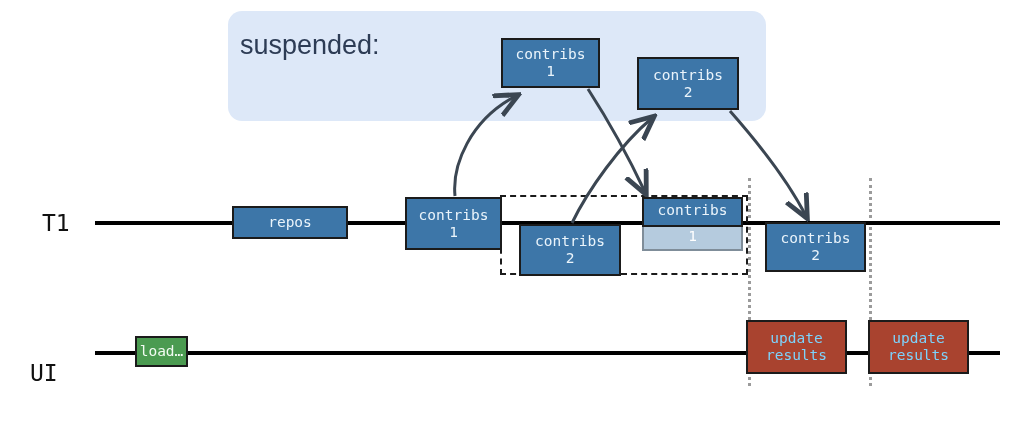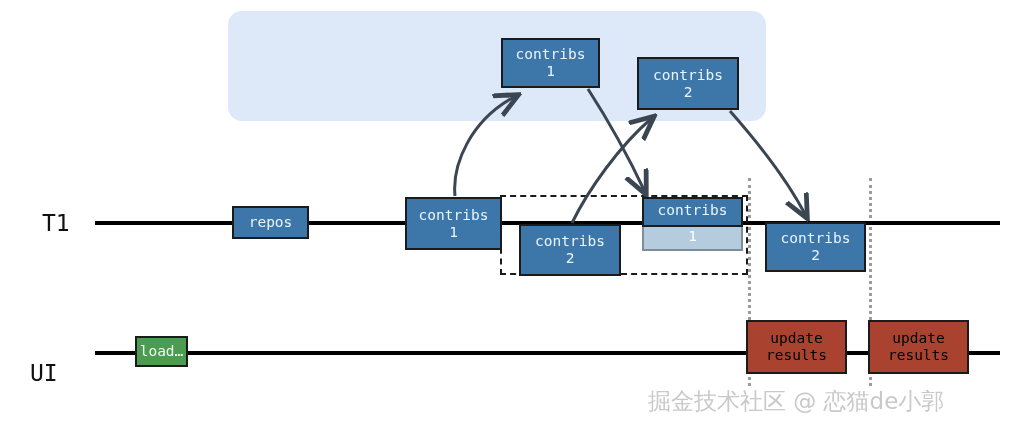--- a/index.html
+++ b/index.html
@@ -52,21 +52,21 @@
     line-height:17px;
     color:#eaf4fb;
     display:flex;
     align-items:center;
     justify-content:center;
     text-align:center;
     white-space:pre-line;
   }
   .node.blue{background:#3d76a8;}
   .node.green{background:#4b9b51;color:#f2fbf2;}
-  .node.red{background:#a9432f;color:#000000;}
+  .node.red{background:#a9432f;color:#7dd3fc;}
   .node.ghost{
     background:rgba(61,118,168,0.38);
     border:2px solid rgba(27,27,27,0.35);
     color:#ffffff;
   }
   .node.overlay{
     background:#3d76a8;
     border:2px solid #1b1b1b;
     z-index:6;
     align-items:flex-start;
@@ -99,30 +99,31 @@
     color:#c9c9c9;
     white-space:nowrap;
   }
 </style>
 </head>
 <body>
 
 <div id="stage">
 
   <div class="suspended-panel"></div>
+  <div class="suspended-title">suspended:</div>
 
   <div class="dotted-v" style="left:748px;top:178px;height:208px;"></div>
   <div class="dotted-v" style="left:869px;top:178px;height:208px;"></div>
 
   <div class="row-label" style="left:30px;top:210px;margin-left:12px;">T1</div>
   <div class="timeline" style="left:95px;top:221px;width:905px;"></div>
 
   <div class="dashed-region" style="left:500px;top:195px;width:248px;height:80px;"></div>
 
-  <div class="node blue" style="left:232px;top:206px;width:77px;height:33px;">
+  <div class="node blue" style="left:232px;top:206px;width:116px;height:33px;">
     <span>repos</span>
   </div>
 
   <div class="node blue" style="left:405px;top:197px;width:97px;height:53px;">
     <span>contribs
 1</span>
   </div>
 
   <div class="node blue" style="left:519px;top:224px;width:102px;height:52px;z-index:5;">
     <span>contribs
@@ -176,14 +177,13 @@
 
     <path d="M 455,196 C 452,165 470,120 516,96" fill="none" stroke="#3b4652" stroke-width="3" marker-end="url(#ah)"></path>
 
     <path d="M 572,223 C 588,190 620,145 652,118" fill="none" stroke="#3b4652" stroke-width="3" marker-end="url(#ah)"></path>
 
     <path d="M 588,89 C 608,120 630,160 645,192" fill="none" stroke="#3b4652" stroke-width="3" marker-end="url(#ah)"></path>
 
     <path d="M 730,111 C 760,145 790,185 806,216" fill="none" stroke="#3b4652" stroke-width="3" marker-end="url(#ah)"></path>
   </svg>
 
-  <div class="watermark">掘金技术社区 @ 恋猫de小郭</div>
 </div>
 
 </body></html>

